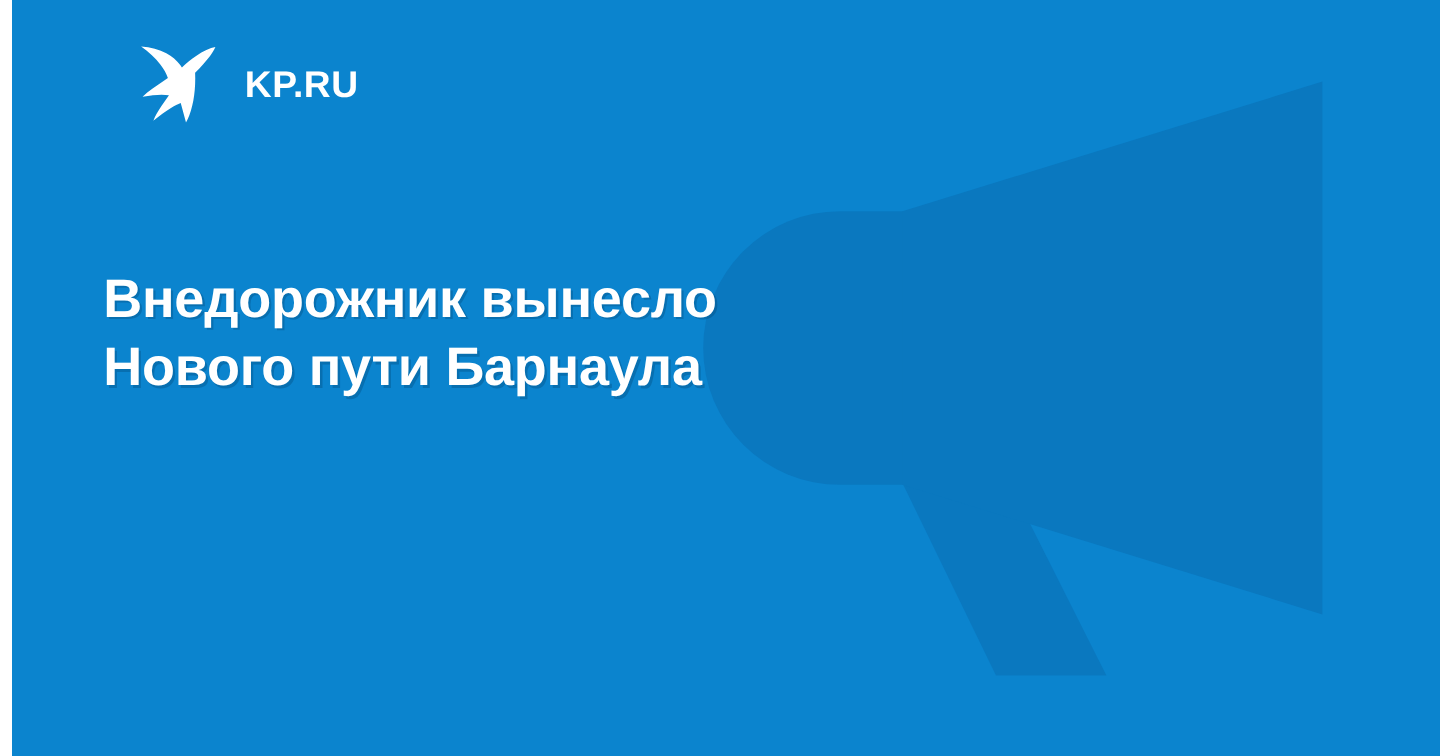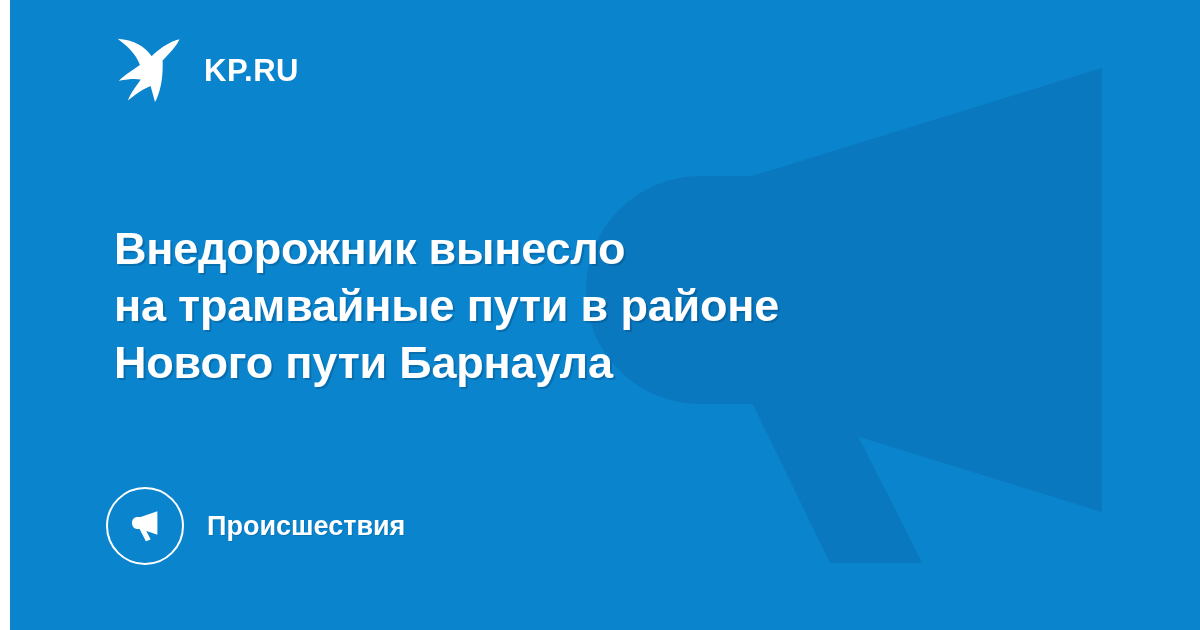--- a/index.html
+++ b/index.html
@@ -49,21 +49,21 @@
     font-size: 31px;
     font-weight: bold;
     letter-spacing: 0.5px;
     line-height: 1;
     white-space: nowrap;
   }
 
   
   #headline {
     position: absolute;
-    left: 104px;
+    left: 76px;
     top: 190px;
     width: 900px;
     color: #ffffff;
     font-size: 45px;
     font-weight: bold;
     line-height: 57px;
     letter-spacing: -0.2px;
     text-shadow: 2px 2px 0 rgba(0, 62, 106, 0.30);
   }
   #headline .hl-line {
@@ -140,30 +140,17 @@
         C45.6 57.2 47.0 51.6 47.8 45.4
         C48.6 39.5 48.9 33.2 48.6 26.6
         C53.2 22.0 57.4 17.3 60.9 12.8
         C62.7 10.4 64.2 8.0 65.5 5.2 Z"></path>
     </svg>
     <span id="brand-wordmark">KP.RU</span>
   </div>
 
   <h1 id="headline">
     <span class="hl-line">Внедорожник вынесло</span>
-    <span class="hl-line">на трамвайные пути в районе</span>
     <span class="hl-line">Нового пути Барнаула</span>
   </h1>
 
-  <div id="rubric">
-    <span id="rubric-badge">
-      <svg id="rubric-megaphone" viewBox="0 0 40 40" aria-hidden="true">
-        <g fill="#ffffff">
-          <path d="M16.0 11.0 L16.0 23.0 L11.6 23.0 A6.2 6.2 0 0 1 11.6 11.0 Z"></path>
-          <path d="M15.6 11.0 L32.4 5.2 L32.4 28.8 L15.6 23.0 Z"></path>
-          <path d="M14.2 22.2 L19.0 20.3 L25.6 33.4 L20.9 35.2 Z"></path>
-        </g>
-      </svg>
-    </span>
-    <span id="rubric-label">Происшествия</span>
-  </div>
 
 </div>
 
 </body></html>

